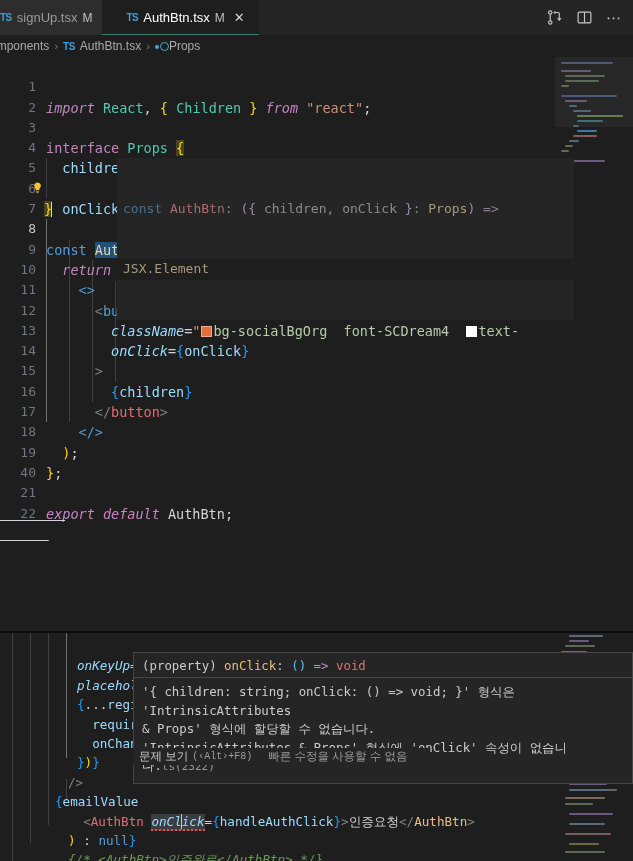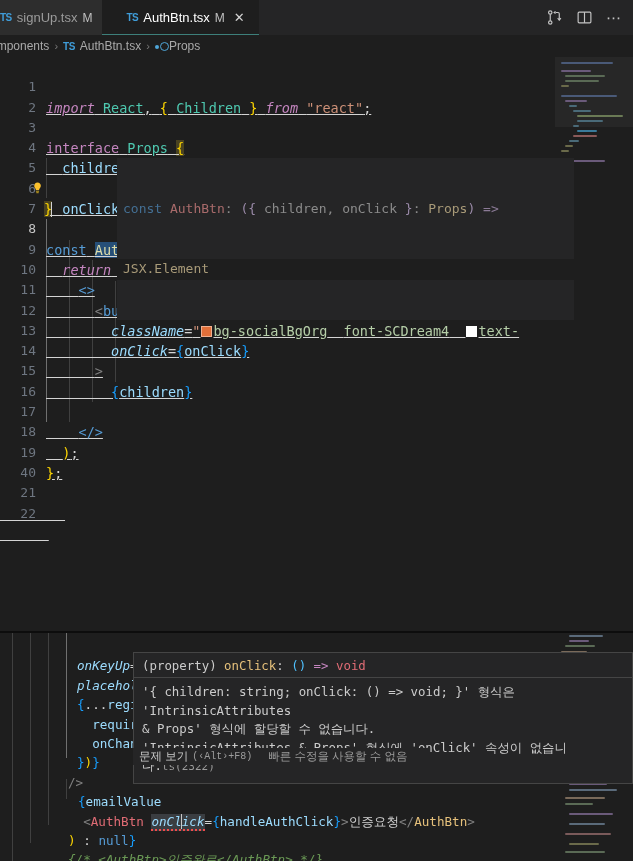--- a/index.html
+++ b/index.html
@@ -39,21 +39,21 @@
   .iface-dot:after { content:""; position:absolute; left:5px; top:0px; width:7px; height:7px;
                      border-radius:50%; border:1.5px solid #4fa6d8; }
 
   
   .codewrap { position:absolute; left:0; top:57px; right:0; bottom:0; }
   .code { position:absolute; left:0; top:0; width:100%; }
   .ln { position:relative; height:20.3px; line-height:20.3px; font-size:13.5px;
         white-space:pre; color:#d4d4d4; }
   .ln .num { position:absolute; left:0; width:36px; text-align:right;
              color:#6e7681; font-size:13px; }
-  .ln .txt { position:absolute; left:46px;text-decoration:underline; }
+  .ln .txt { position:absolute; left:46px; }
   .ln.cur .num { color:#c6c6c6; }
 
   
   .kw    { color:#c586c0; }   
   .kw2   { color:#569cd6; }   
   .ital  { font-style:italic; }
   .id    { color:#9cdcfe; }
   .type  { color:#4ec9b0; }
   .fn    { color:#dcdcaa; }
   .str   { color:#ce9178; }
@@ -251,20 +251,21 @@
         <span class="txt">      <span class="punc" style="color:#808080;">&gt;</span></span>
       </div>
 
       <div class="ln" style="top:284.2px;position:absolute;width:100%;">
         <span class="num">15</span>
         <span class="txt">        <span class="brkt3">{</span><span class="id">children</span><span class="brkt3">}</span></span>
       </div>
 
       <div class="ln" style="top:304.5px;position:absolute;width:100%;">
         <span class="num">16</span>
+        <span class="txt">      <span class="punc" style="color:#808080;">&lt;/</span><span class="tag" style="color:#e06c75;">button</span><span class="punc" style="color:#808080;">&gt;</span></span>
       </div>
 
       <div class="ln" style="top:324.8px;position:absolute;width:100%;">
         <span class="num">17</span>
         <span class="txt">    <span class="tag">&lt;/&gt;</span></span>
       </div>
 
       <div class="ln" style="top:345.1px;position:absolute;width:100%;">
         <span class="num">18</span>
         <span class="txt">  <span class="brkt1">)</span><span class="punc">;</span></span>
@@ -274,20 +275,21 @@
         <span class="num">19</span>
         <span class="txt"><span class="brkt1">}</span><span class="punc">;</span></span>
       </div>
 
       <div class="ln" style="top:385.7px;position:absolute;width:100%;">
         <span class="num">40</span>
       </div>
 
       <div class="ln" style="top:406px;position:absolute;width:100%;">
         <span class="num">21</span>
+        <span class="txt"><span class="kw ital">export</span> <span class="kw ital">default</span> <span style="color:#d4d4d4;">AuthBtn</span><span class="punc">;</span></span>
       </div>
 
       <div class="ln" style="top:426.3px;position:absolute;width:100%;text-decoration:underline;">
         <span class="num">22</span>
       </div>
     </div>
 
     <div class="hover-top" style="top:101px;margin-left:12px;">
       <div class="row"><span class="kw2" style="opacity:.62;">const</span> <span class="fn" style="color:#c97c7c;opacity:.8;">AuthBtn</span><span style="color:#8a8a8a;">: </span><span style="color:#9a8aa8;">(</span><span style="color:#9a8aa8;">{ </span><span style="color:#8b8b8b;">children</span><span style="color:#8a8a8a;">, </span><span style="color:#8b8b8b;">onClick</span><span style="color:#9a8aa8;"> }</span><span style="color:#8a8a8a;">: </span><span style="color:#a89a78;">Props</span><span style="color:#9a8aa8;">)</span> <span style="color:#8b7a96;">=&gt;</span></div>
       <div class="row" style="background:#1e1e1e;"><span style="color:#a89a78;">JSX.Element</span></div>
@@ -353,21 +355,21 @@
 
       <div class="bln">
         <span class="btxt" style="left:77px;"><span class="brkt3">}</span><span class="brkt1">)</span><span class="brkt3">}</span></span>
       </div>
 
       <div class="bln">
         <span class="btxt" style="left:68px;"><span class="punc" style="color:#808080;">/&gt;</span></span>
       </div>
 
       <div class="bln">
-        <span class="btxt" style="left:78px;"><span class="brkt3">{</span><span class="id">emailValue</span></span>
+        <span class="btxt" style="left:55px;"><span class="brkt3">{</span><span class="id">emailValue</span></span>
       </div>
 
       <div class="bln">
         <span class="btxt" style="left:68px;">  <span class="punc" style="color:#808080;">&lt;</span><span class="tagname" style="color:#e06c75;">AuthBtn</span> <span class="attr ital selbg2 errsquig">onCl<span class="caret" style="background:#c9c9c9;"></span>ick</span><span class="punc">=</span><span class="brkt3">{</span><span class="id">handleAuthClick</span><span class="brkt3">}</span><span class="punc" style="color:#808080;">&gt;</span><span style="color:#d4d4d4;">인증요청</span><span class="punc" style="color:#808080;">&lt;/</span><span class="tagname" style="color:#e5c07b;">AuthBtn</span><span class="punc" style="color:#808080;">&gt;</span></span>
       </div>
 
       <div class="bln">
         <span class="btxt" style="left:68px;"><span class="brkt1">)</span> <span class="punc">:</span> <span class="kw2">null</span><span class="brkt3">}</span></span>
       </div>
 

